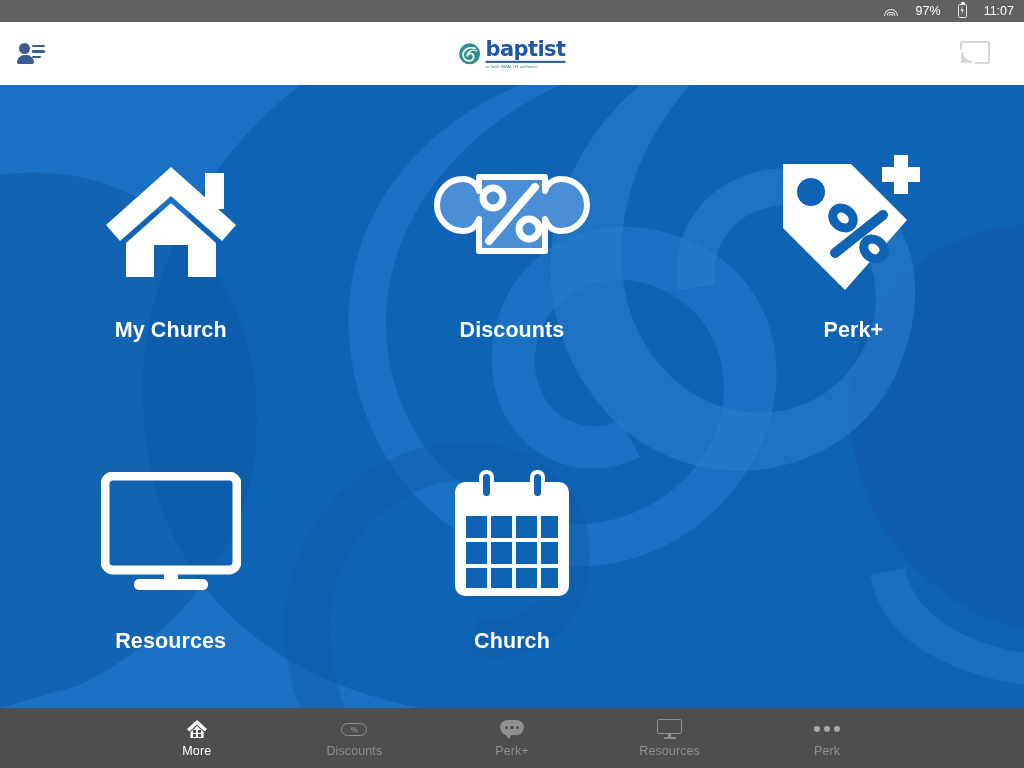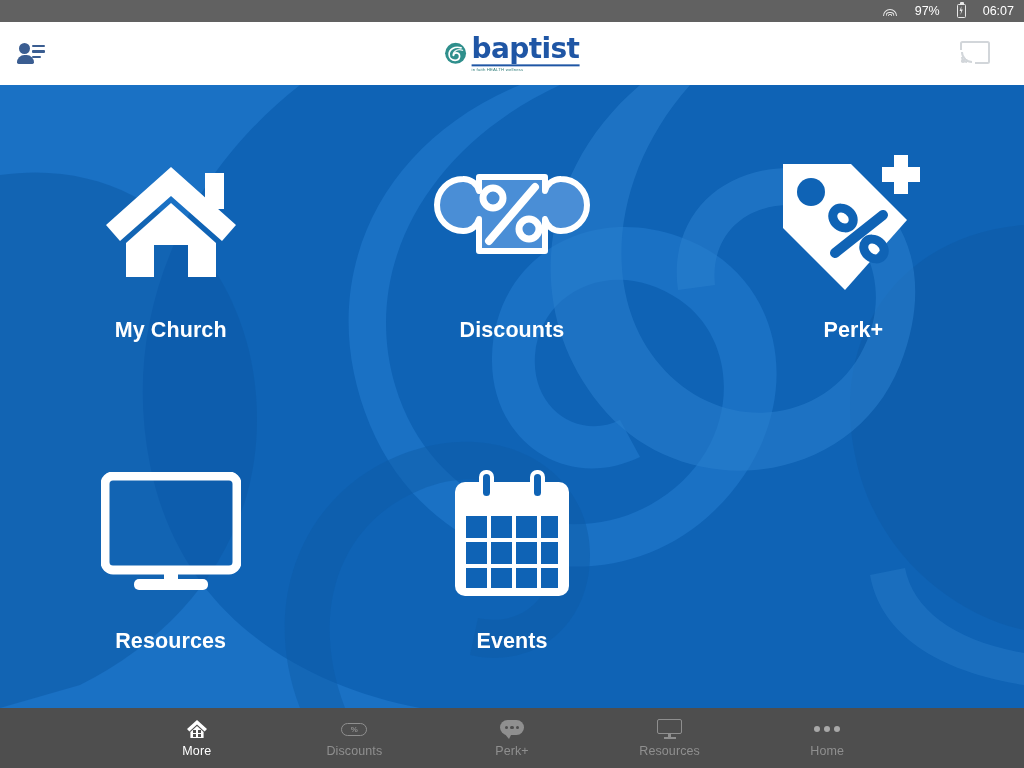--- a/index.html
+++ b/index.html
@@ -68,21 +68,21 @@
   .contacts-ico .l2 { left:15px; top:8.5px; width:13px; }
   .contacts-ico .l3 { left:15px; top:14px;  width:9px;  }
 
   #brand-logo {
     position:absolute; left:50%; top:50%; transform:translate(-50%,-50%);
     display:flex; align-items:center; gap:5px;
   }
   .brand-swirl { width:22px; height:22px; display:block; }
   .brand-text { display:flex; flex-direction:column; line-height:1; }
   .brand-name {
-    font-size:28px; font-weight:bold; color:#1f56a5;
+    font-size:21px; font-weight:bold; color:#1f56a5;
     letter-spacing:-0.6px; font-family:"DejaVu Sans", sans-serif;
   }
   .brand-tagline {
     font-size:4.3px; color:#2f7d7a; letter-spacing:0.15px;
     margin-top:2px; white-space:nowrap; transform:scaleY(0.95);
   }
   .brand-rule { height:2px; background:#1f56a5; margin-top:1px; }
 
   #cast-btn {
     position:absolute; right:30px; top:50%; transform:translateY(-50%);
@@ -185,21 +185,21 @@
     <span class="wifi-ico">
         <i class="a"></i>
         <i class="b"></i>
         <i class="c"></i>
       </span>
   </span>
   <span class="sb-item">97%</span>
   <span class="sb-item">
     <span class="batt-ico"></span>
   </span>
-  <span class="sb-item">06:07</span>
+  <span class="sb-item">11:07</span>
 </div>
 
 <div id="header">
 
   <div id="contacts-btn">
     <span class="contacts-ico">
       <span class="head"></span>
         <span class="body"></span>
       <span class="l1"></span>
         <span class="l2"></span>
@@ -328,21 +328,21 @@
             <rect x="38" y="74" width="21" height="22"></rect>
             <rect x="63" y="74" width="21" height="22"></rect>
             <rect x="88" y="74" width="17" height="22"></rect>
             <rect x="13" y="100" width="21" height="20"></rect>
             <rect x="38" y="100" width="21" height="20"></rect>
             <rect x="63" y="100" width="21" height="20"></rect>
             <rect x="88" y="100" width="17" height="20"></rect>
           </g>
         </svg>
       </div>
-      <div class="label">Events</div>
+      <div class="label">Church</div>
     </div>
 
 
   </div>
 </div>
 
 <div id="bottom-nav">
 
   <div class="nav-item active">
     <span class="nav-ico">
@@ -392,16 +392,16 @@
   </div>
 
   <div class="nav-item inactive">
     <span class="nav-ico">
       <span class="nav-dots">
           <span></span>
           <span></span>
           <span></span>
         </span>
     </span>
-    <span class="nav-label">Home</span>
+    <span class="nav-label">Perk</span>
   </div>
 
 </div>
 
 </body></html>

